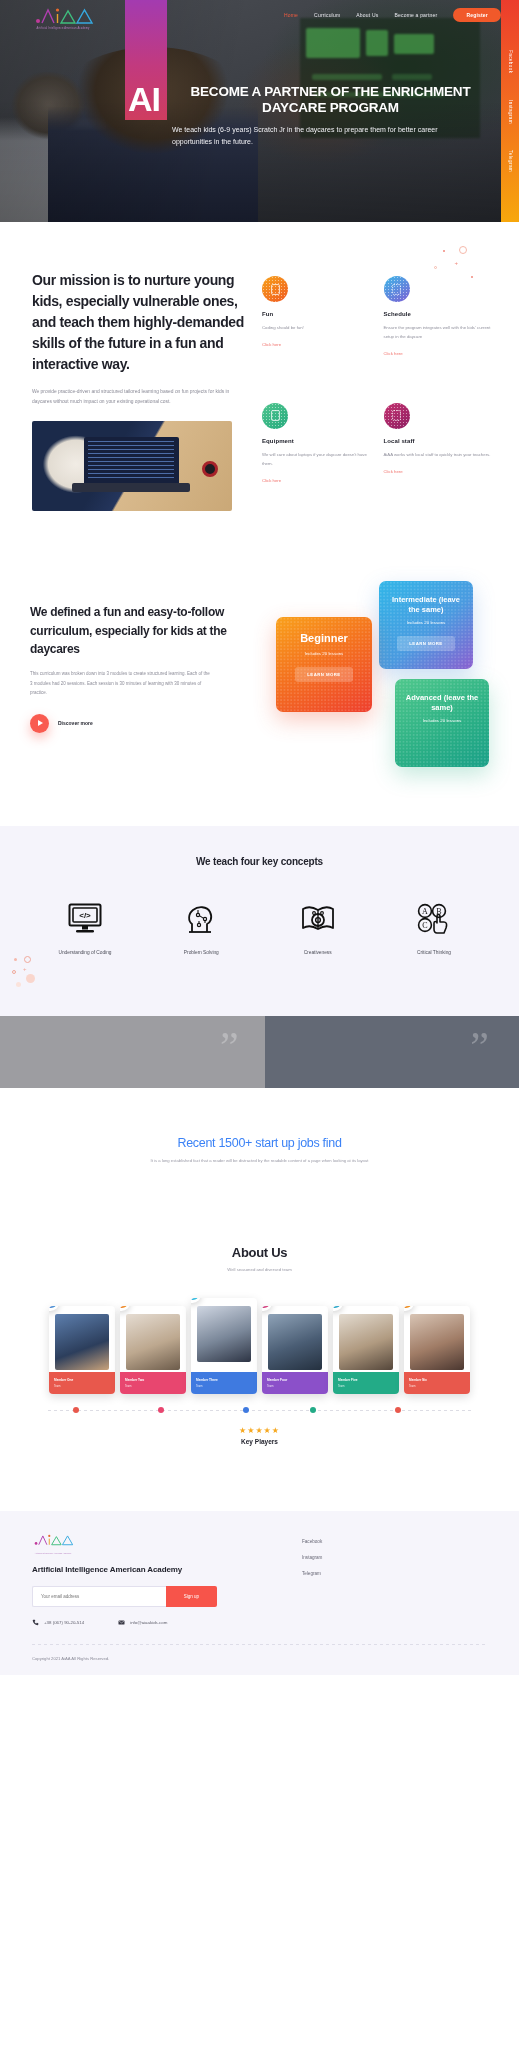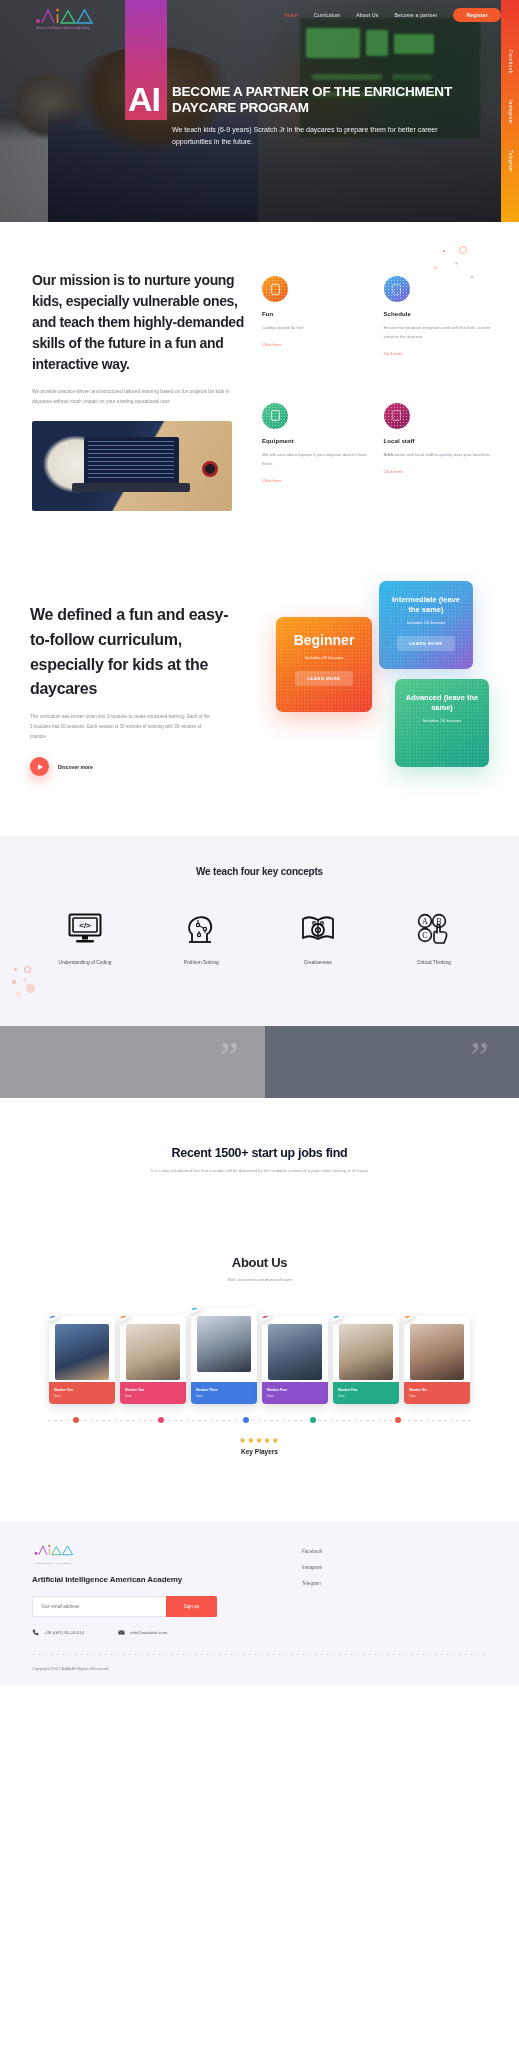--- a/index.html
+++ b/index.html
@@ -88,21 +88,21 @@
     background-size: 4px 4px;
     mask-image: linear-gradient(180deg,#000 0%, transparent 22%, transparent 78%, #000 100%);
     -webkit-mask-image: linear-gradient(180deg,#000 0%, transparent 22%, transparent 78%, #000 100%);
   }
   .hero-ai {
     position:absolute; left:128px; top:82px; z-index:6;
     color:#fff; font-size:34px; font-weight:bold; letter-spacing:-1px; line-height:1;
   }
   .hero-text { position:absolute; left:172px; top:84px; right: 30px; z-index:6; }
   .hero-title {
-    color:#fff; font-size:13.5px; font-weight:bold; line-height:1.18; letter-spacing:-.2px;
+    color:#fff; font-size:13.5px; font-weight:bold; line-height:1.18; letter-spacing:-.2px;text-align:center;
   }
   .hero-sub {
     color:#f0f0f4; font-size:7px; line-height:1.75; margin-top:8px; max-width:280px;
   }
 
   .side-rail {
     position:absolute; right:0; top:0; width:18px; height:222px; z-index:8;
     background: linear-gradient(180deg,#ec3c2d 0%, #f26a20 45%, #f7a70c 100%);
     display:flex; flex-direction:column; align-items:center; justify-content:space-evenly;
     padding: 24px 0;
@@ -144,36 +144,36 @@
   .fi-sched { background: linear-gradient(145deg,#3fb8e8 0%, #7b5fd4 100%); }
   .fi-equip { background: linear-gradient(145deg,#4fc48e 0%, #27ab7e 100%); }
   .fi-staff { background: linear-gradient(145deg,#c43270 0%, #8e1f62 100%); }
   .feature h4 { font-size: 6px; font-weight:bold; color:#23242e; margin-top: 9px; letter-spacing:.1px; }
   .feature p { font-size: 4.3px; line-height:2.1; color:#90909c; margin-top: 6px; }
   .feature a { font-size: 4.3px; color:#f1706a; text-decoration:none; display:inline-block; margin-top:4px; }
 
   
   .curriculum { position:relative; padding: 70px 30px 60px 30px; display:flex; }
   .curr-left { width: 200px; flex:none; padding-top: 22px;}
-  .curr-title { font-size: 16px; line-height:1.55; font-weight:bold; letter-spacing:-.3px; color:#1f2029; }
+  .curr-title { font-size: 12px; line-height:1.55; font-weight:bold; letter-spacing:-.3px; color:#1f2029; }
   .curr-body { font-size:4.5px; line-height:2.15; color:#8d8d99; margin-top:10px; max-width:180px;}
   .discover { display:flex; align-items:center; gap:9px; margin-top:16px; }
   .play {
     width:19px; height:19px; border-radius:50%; background:#f95b50;
     display:flex; align-items:center; justify-content:center;
     box-shadow: 0 5px 12px rgba(249,91,80,.4);
   }
   .play div { width:0;height:0;border-left:5px solid #fff;border-top:3.2px solid transparent;border-bottom:3.2px solid transparent; margin-left:2px;}
   .discover span { font-size:5px; font-weight:bold; color:#23242e; }
 
   .curr-cards { flex:1; position:relative; height: 185px; }
   .card { position:absolute; border-radius:7px; text-align:center; color:#fff; padding: 14px 8px; }
   .card .dots{position:absolute;inset:0;border-radius:7px;
     background-image: radial-gradient(rgba(255,255,255,.28) .55px, transparent .65px);background-size:3.4px 3.4px;}
-  .card h3 { font-size:14px; font-weight:bold; line-height:1.35; position:relative; }
+  .card h3 { font-size:11px; font-weight:bold; line-height:1.35; position:relative; }
   .card .lessons { font-size:4.4px; margin-top:5px; opacity:.95; position:relative; }
   .card .btn {
     position:relative; display:inline-block; margin-top:11px; padding:5px 12px;
     border-radius:3px; font-size:4.3px; font-weight:bold; letter-spacing:.45px;
     background: rgba(255,255,255,.22); color:#fff;
   }
   .card-beginner {
     left:46px; top:36px; width:96px; height:95px;
     background: linear-gradient(150deg,#f9a11b 0%, #f4721f 45%, #ee3f2e 100%);
     box-shadow: 0 8px 22px rgba(238,80,46,.3);
@@ -207,21 +207,21 @@
   .q-right { width: 49%; background:#636975; }
   .q .mark {
     position:absolute; right: 26px; top: 10px;
     font-family: "Liberation Serif", serif; font-size: 42px; color: rgba(255,255,255,.28);
     line-height: 1;
   }
   .q-right .mark { right: 30px; }
 
   
   .jobs { padding: 48px 30px 60px 30px; text-align:center; }
-  .jobs h2 { font-size:12.5px; font-weight:bold; color:#0f172a; letter-spacing:-.3px; }
+  .jobs h2 { font-size:12.5px; font-weight:normal; color:#3b82f6; letter-spacing:-.3px; }
   .jobs p { font-size:4.2px; color:#9a9aa6; margin-top:8px; }
 
   
   .about { padding: 22px 0 40px 0; text-align:center; }
   .about h2 { font-size:13px; font-weight:bold; color:#23242e; letter-spacing:-.3px; }
   .about .sub { font-size:4.3px; color:#9a9aa6; margin-top:7px; }
 
   .team-wrap { position:relative; margin: 26px 22px 0 22px; }
   .team-row { display:flex; gap:5px; align-items:flex-end; justify-content:center; }
   .tcard {

